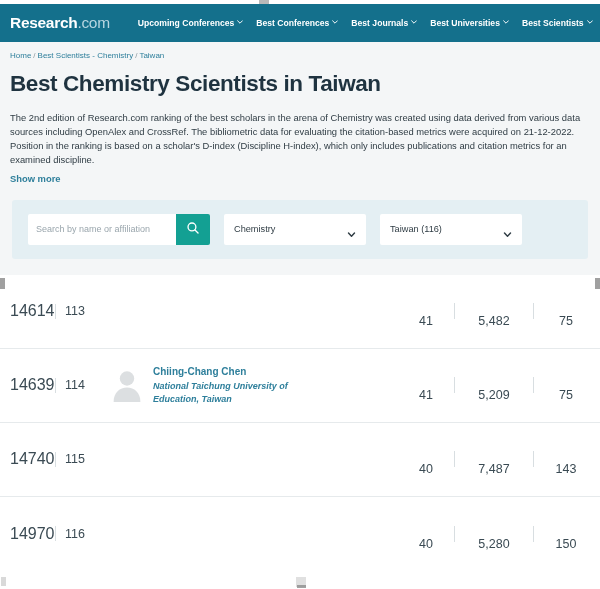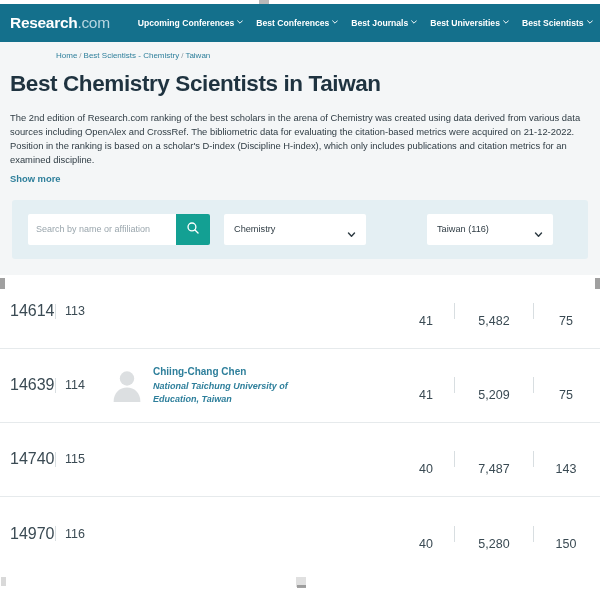--- a/index.html
+++ b/index.html
@@ -73,21 +73,20 @@
 
   
   .crumb-band {
     background: #f4f6f7;
     padding: 9px 10px 0 10px;
   }
   .breadcrumb {
     font-size: 8px;
     color: #4b5a63;
     white-space: nowrap;
-    margin-left: 46px;
   }
   .breadcrumb a { color: #2e7f9b; text-decoration: none; }
   .breadcrumb .sep { color: #8a979e; margin: 0 2px; }
 
   
   .title-band {
     background: #f4f6f7;
     padding: 11px 10px 0 10px;
   }
   h1.page-title {
@@ -163,21 +162,21 @@
     position: relative;
     background: #ffffff;
     border-radius: 2px;
     height: 31px;
     display: flex;
     align-items: center;
     padding: 0 10px;
     cursor: pointer;
   }
   .select-box.discipline { width: 142px; }
-  .select-box.country { width: 126px; margin-left: 47px; }
+  .select-box.country { width: 142px; }
   .select-label {
     font-size: 9.2px;
     color: #2f3c44;
     flex: 1;
     white-space: nowrap;
   }
   .sel-caret {
     width: 9px;
     height: 9px;
     flex: 0 0 auto;

